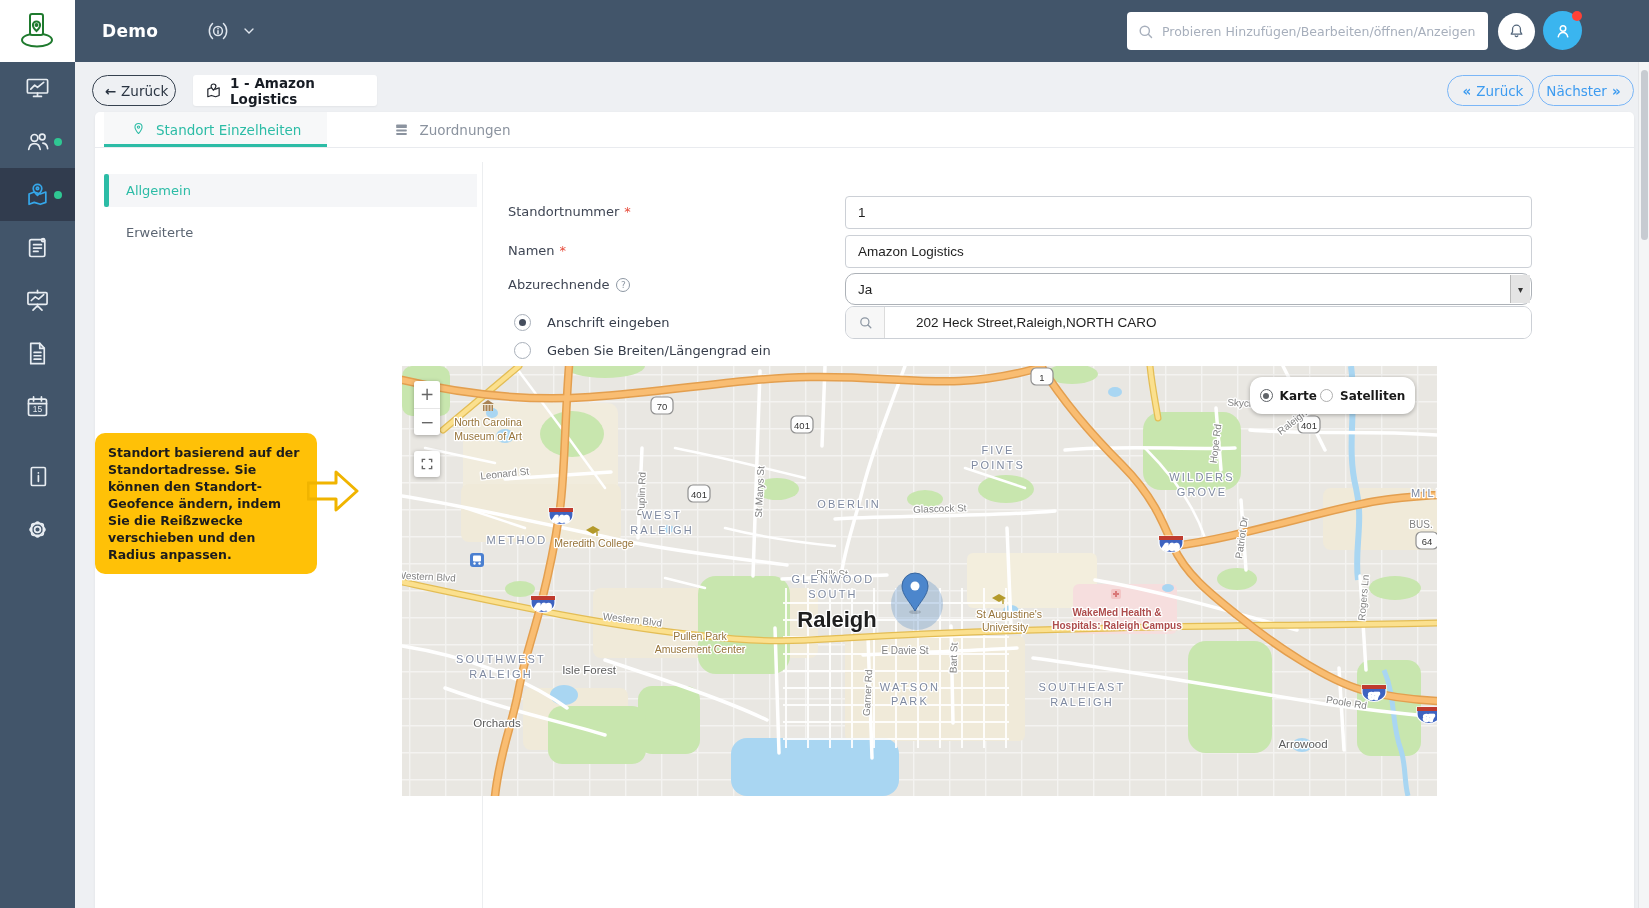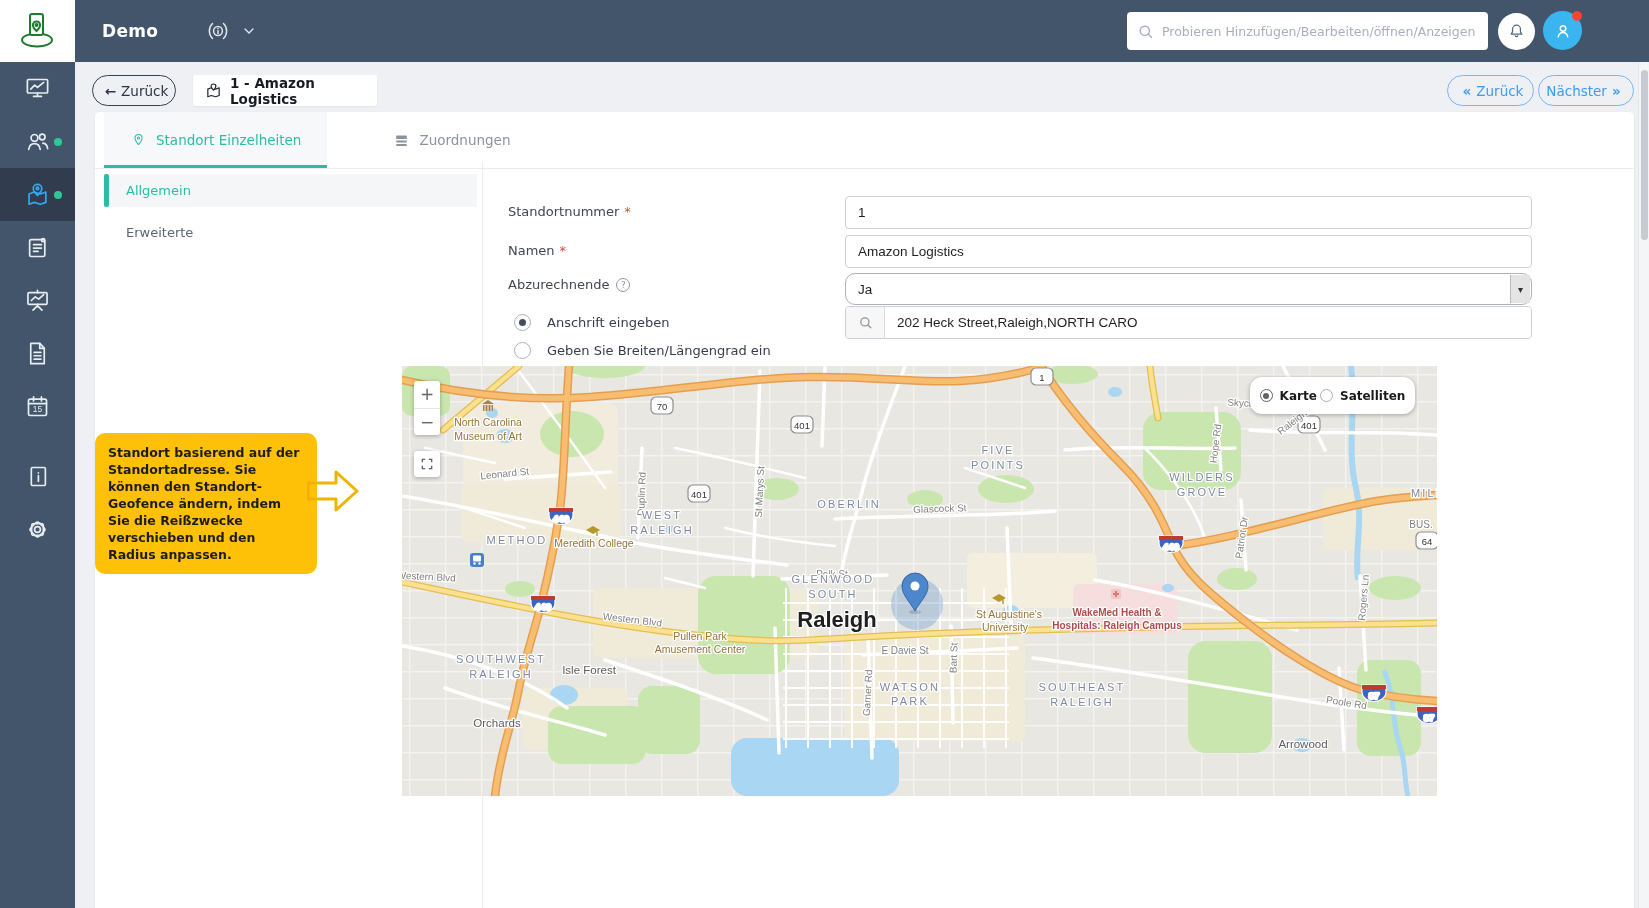--- a/index.html
+++ b/index.html
@@ -37,21 +37,21 @@
   .btn-back { position:absolute; left:92px; top:75px; width:84px; height:31px; border:1.6px solid #36414f; color:#2a3442; }
   .crumb { position:absolute; left:193px; top:75px; width:184px; height:31px; background:#fff; border-radius:3px; display:flex; align-items:center; gap:8px; padding:0 12px; font-size:13.5px; font-weight:bold; color:#171c24; box-shadow:0 1px 2px rgba(0,0,0,.05); }
   .crumb svg { width:17px; height:17px; color:#20242c; flex:0 0 auto; }
   .btn-blue { border:1.6px solid #7ab6f7; color:#3c9bf0; }
   .btn-prev { position:absolute; left:1447px; top:75px; width:87px; height:31px; }
   .btn-next { position:absolute; left:1538px; top:75px; width:96px; height:31px; }
   .pill .arr { margin:0 5px; font-weight:bold; }
 
   
   .card { position:absolute; left:95px; top:112px; width:1539px; height:796px; background:#fff; border-radius:5px 5px 0 0; box-shadow:0 1px 3px rgba(0,0,0,.06); }
-  .tabs { position:absolute; left:0; top:0; right:0; height:57px; border-bottom:1px solid #e9ebef; display:flex; align-items:stretch; padding-left:9px; }
+  .tabs { position:absolute; left:0; top:0; right:0; height:36px; border-bottom:1px solid #e9ebef; display:flex; align-items:stretch; padding-left:9px; }
   .tab { display:flex; align-items:center; gap:9px; padding:0 26px; font-size:13.5px; color:#8b939f; cursor:pointer; }
   .tab + .tab { margin-left:40px; }
   .tab svg { width:17px; height:17px; }
   .tab.active { background:#f7f8f9; color:#2cbca6; box-shadow:inset 0 -3px 0 #2cbca6; }
 
   .subnav { position:absolute; left:9px; top:62px; width:373px; }
   .sn-item { position:relative; height:33px; display:flex; align-items:center; padding-left:22px; font-size:13px; color:#5b6572; cursor:pointer; margin-bottom:9px; }
   .sn-item.active { background:#f5f6f8; color:#2cbca6; }
   .sn-item.active::before { content:""; position:absolute; left:0; top:0; bottom:0; width:5px; background:#2cbca6; border-radius:2px; }
   .vdivider { position:absolute; left:387px; top:50px; bottom:0; width:1px; background:#eceef0; }
@@ -60,21 +60,21 @@
   .flabel { position:absolute; font-size:13px; color:#3f4654; display:flex; align-items:center; }
   .req { color:#e74c3c; margin-left:5px; }
   .qhelp { display:inline-flex; align-items:center; justify-content:center; width:14px; height:14px; border:1px solid #8d97a3; border-radius:50%; color:#8d97a3; font-size:9px; margin-left:7px; cursor:pointer; }
   .finput { position:absolute; left:750px; width:687px; height:33px; border:1px solid #ccd0d6; border-radius:4px; background:#fff; font-family:"Liberation Sans",sans-serif; font-size:13.5px; color:#1f1f1f; padding:0 12px; outline:none; }
   .fselect { position:absolute; left:750px; width:687px; height:32px; border:1px solid #adb2b8; border-radius:10px; background:#fff; display:flex; align-items:center; padding:0 12px; font-family:"Liberation Sans",sans-serif; font-size:13.5px; color:#1f1f1f; cursor:pointer; }
   .sel-btn { position:absolute; right:1px; top:1px; bottom:1px; width:20px; background:#e4e4e4; border-left:1px solid #b9b9b9; display:flex; align-items:center; justify-content:center; color:#333; font-size:10px; }
   .fradio-row { position:absolute; display:flex; align-items:center; gap:16px; cursor:pointer; }
   .fradio { width:17px; height:17px; border:1.6px solid #a9b0ba; border-radius:50%; background:#fff; position:relative; }
   .fradio.sel::after { content:""; position:absolute; left:3.5px; top:3.5px; width:7px; height:7px; border-radius:50%; background:#454e5e; }
   .fradio-row span.lbl { font-size:13px; color:#363d4a; font-weight:500; }
-  .addr-wrap { position:absolute; left:750px; top:194px; width:687px; height:33px; border:1px solid #ccd0d6; border-radius:4px; background:#fff; display:flex; align-items:stretch; overflow:hidden; }
+  .addr-wrap { position:absolute; left:750px; top:194px; width:687px; height:33px; border:1px solid #ccd0d6; border-radius:9px; background:#fff; display:flex; align-items:stretch; overflow:hidden;gap:19px; }
   .addr-ico { width:39px; background:#f7f7f7; border-right:1px solid #dcdcdc; display:flex; align-items:center; justify-content:center; }
   .addr-ico svg { width:15px; height:15px; color:#8d97a3; }
   .addr-wrap input { flex:1; border:none; outline:none; padding:0 12px; font-family:"Liberation Sans",sans-serif; font-size:13.5px; color:#1f1f1f; }
   .num-wrap { position:absolute; display:flex; align-items:stretch; border:1px solid #adb2b8; border-radius:2px; background:#fff; overflow:hidden; }
   .num-wrap input { border:none; outline:none; flex:1; padding:0 10px; font-family:"Liberation Sans",sans-serif; font-size:13.5px; color:#1f1f1f; width:100%; }
   .spin { width:19px; border-left:1px solid #c3c3c3; display:flex; flex-direction:column; }
   .spin div { flex:1; display:flex; align-items:center; justify-content:center; font-size:7px; color:#555; cursor:pointer; background:#f2f2f2; }
   .spin div:first-child { border-bottom:1px solid #c9c9c9; }
   .chk { position:absolute; width:18px; height:18px; border:2px solid #5aaef7; border-radius:3px; background:#fff; cursor:pointer; }
   .unit { position:absolute; font-size:13px; color:#30353f; font-weight:500; }

